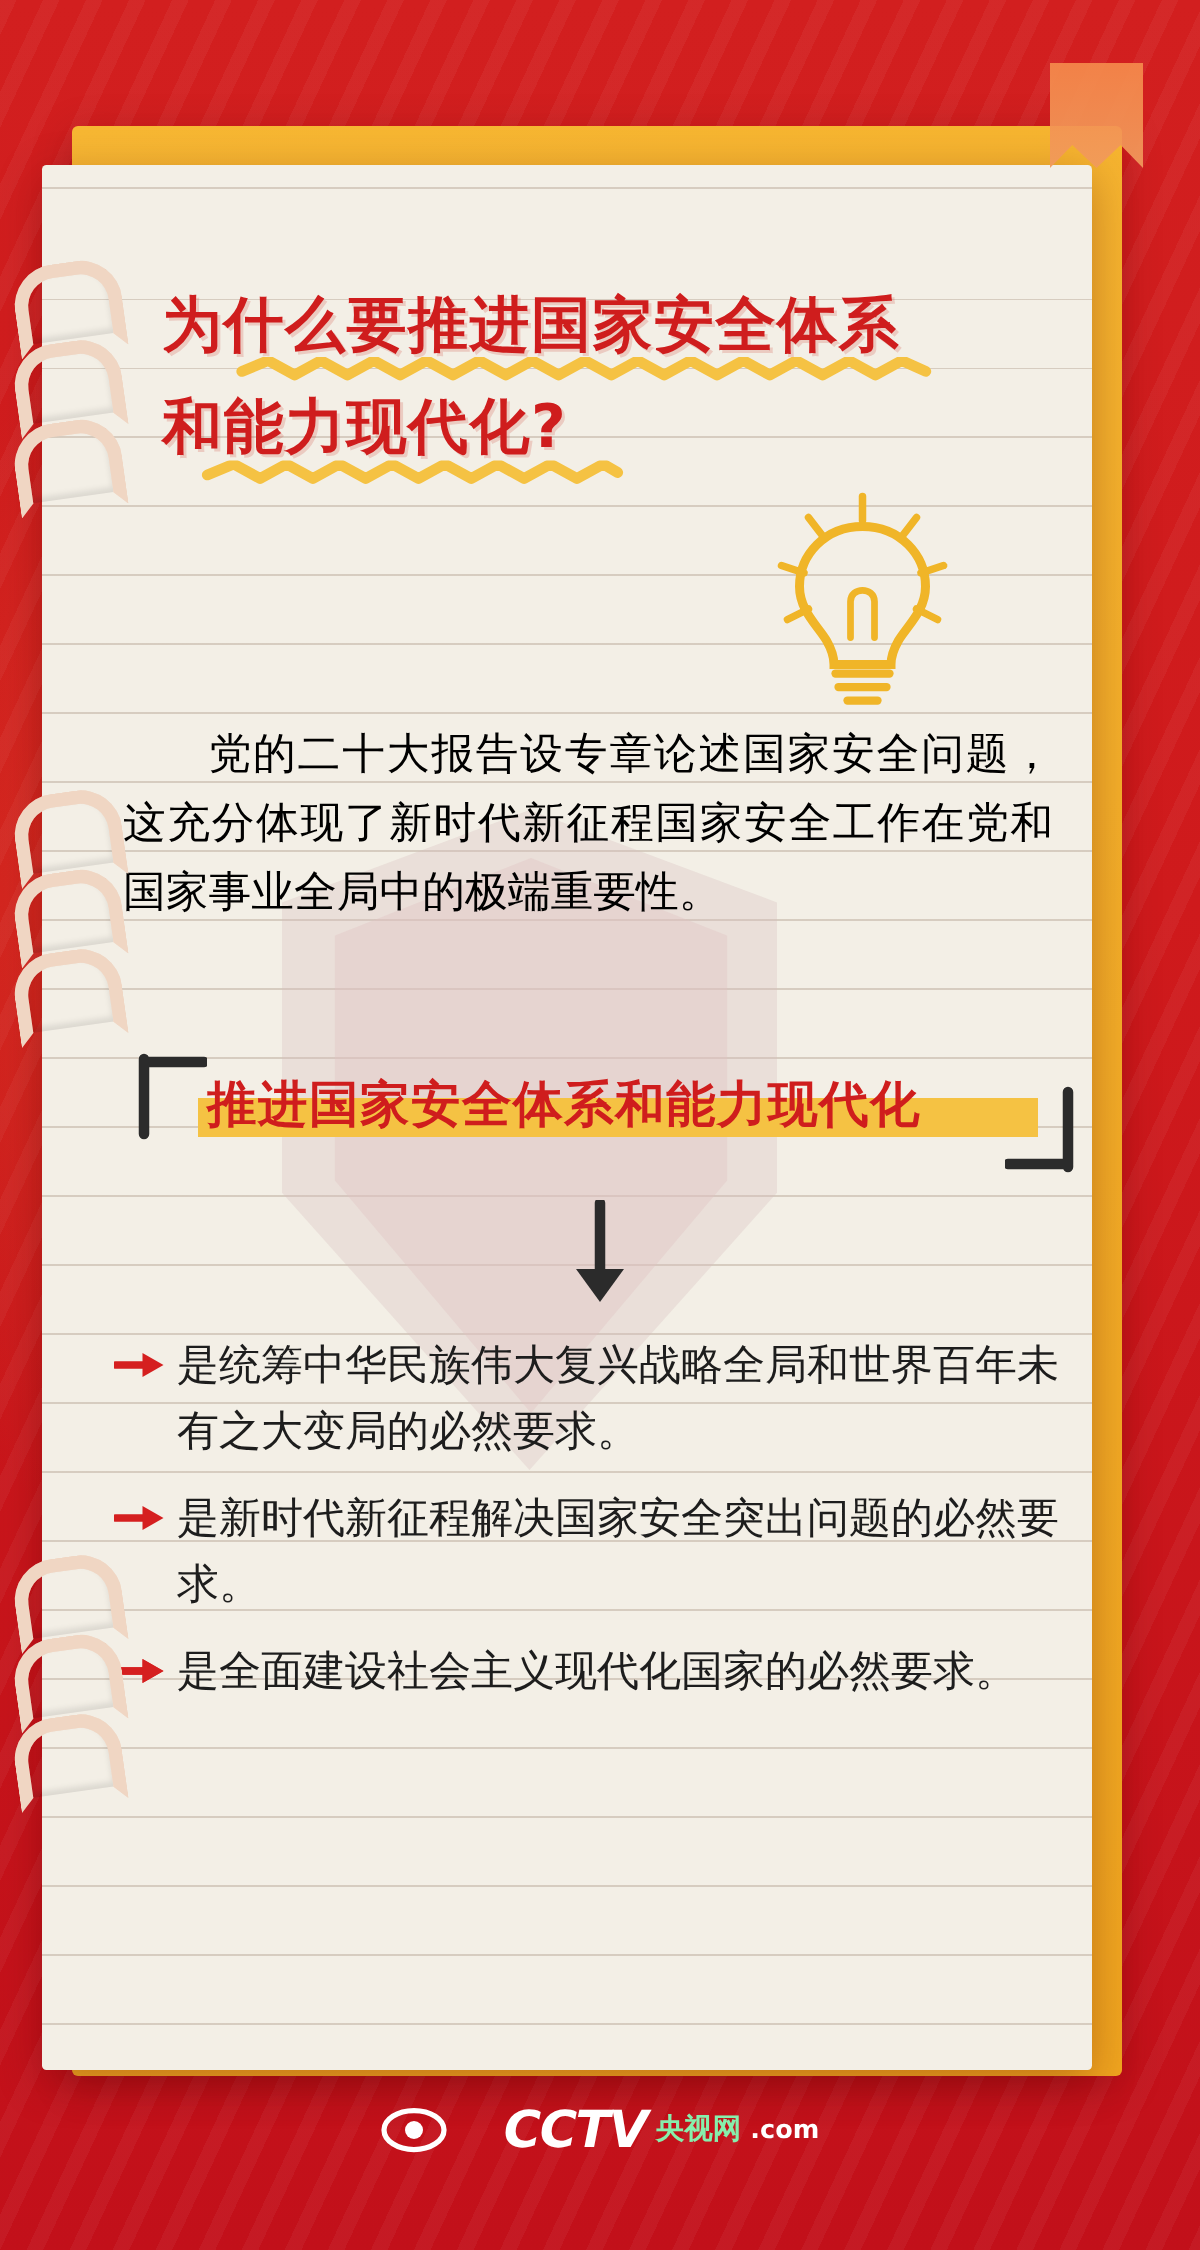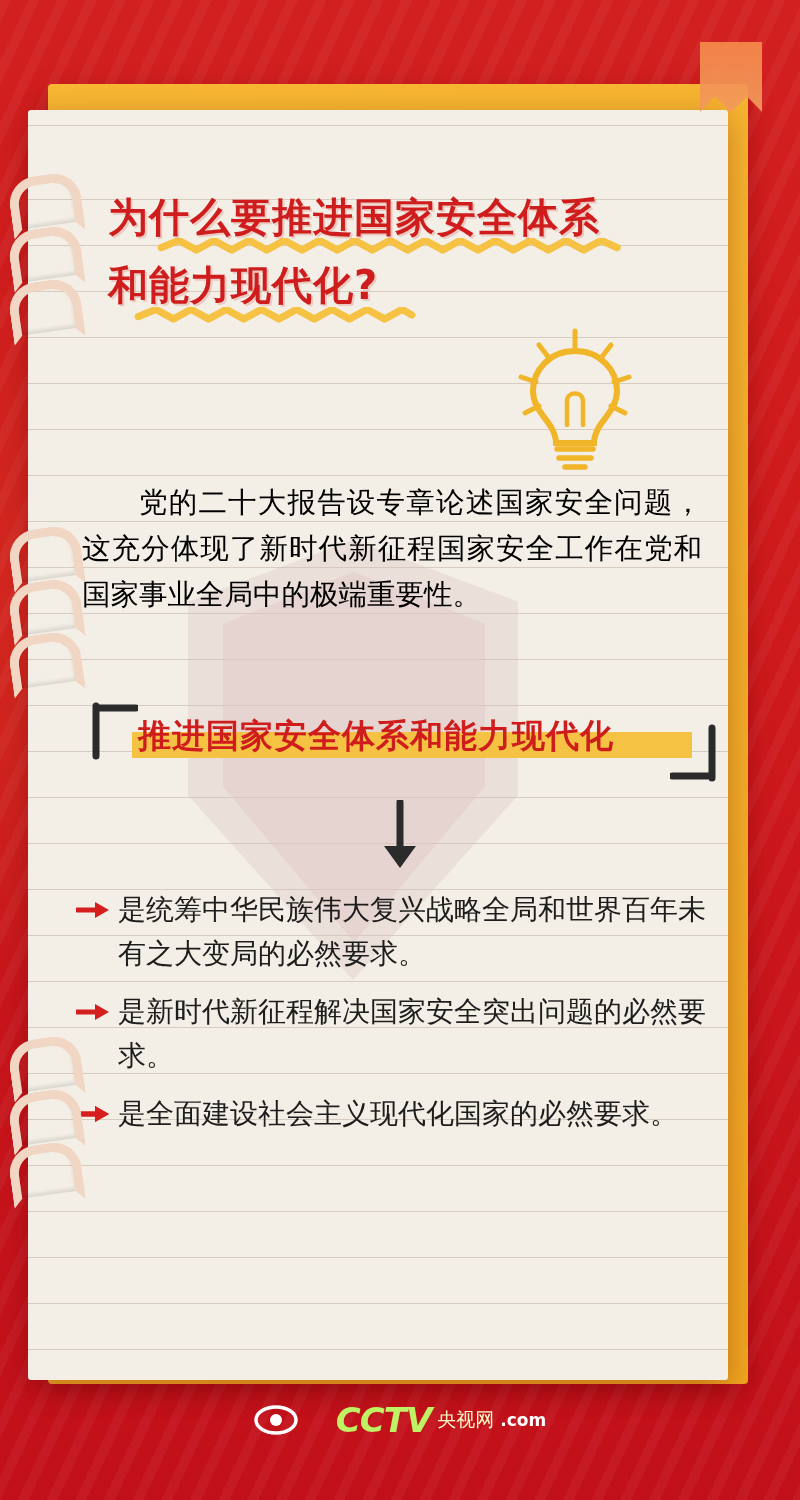--- a/index.html
+++ b/index.html
@@ -280,29 +280,29 @@
   .cctv-logo {
     display: flex;
     align-items: center;
     gap: 6px;
   }
   .cctv-text {
     font-family: "DejaVu Sans", sans-serif;
     font-weight: bold;
     font-style: italic;
     font-size: 34px;
-    color: #bef264;
+    color: #ffffff;
     letter-spacing: -1px;
     margin-left: 32px;
   }
   .cctv-cn {
     font-family: "DejaVu Sans", sans-serif;
-    font-weight: normal;
+    font-weight: bold;
     font-size: 19px;
-    color: #fef9c3;
+    color: #86efac;
     line-height: 1.05;
     text-align: right;
   }
   .cctv-com {
     font-family: "DejaVu Sans", sans-serif;
     font-weight: bold;
     font-size: 17px;
     color: #ffffff;
   }
   .brand-cn {

